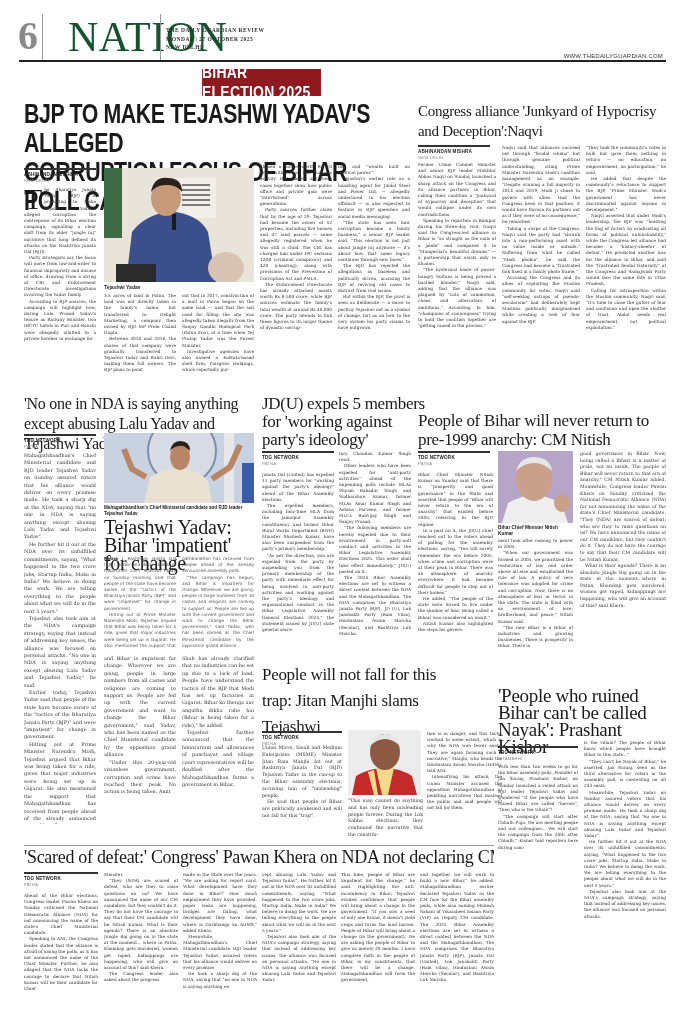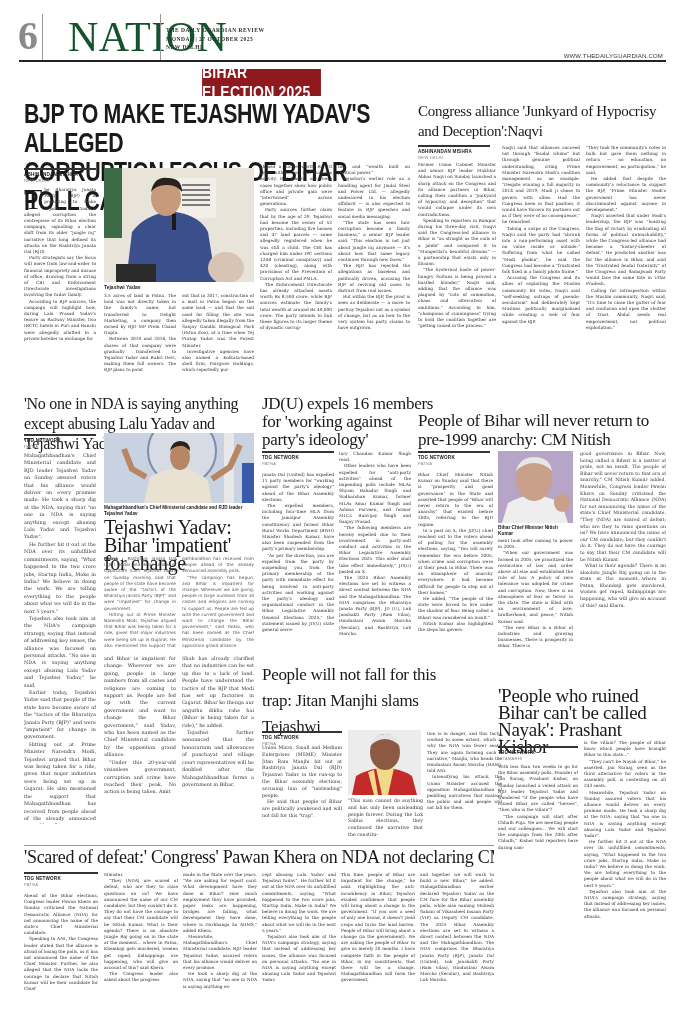--- a/index.html
+++ b/index.html
@@ -179,21 +179,21 @@
 </div>
 <div class="abs col-text" style="left:104px;top:655px;width:72px;height:170px;font-size:4.9px;line-height:7.4px;">
   <span>and Bihar is impatient for change. Wherever we are going, people in large numbers from all castes and religions are coming to support us. People are fed up with the current government and want to change the Bihar government," said Yadav, who has been named as the Chief Ministerial candidate by the opposition grand alliance.</span>
   <p>"Under this 20-year-old visionless government, corruption and crime have reached their peak. No action is being taken. Amit</p>
 </div>
 <div class="abs col-text" style="left:182px;top:655px;width:72px;height:170px;font-size:4.9px;line-height:7.4px;">
   <span>Shah has already clarified that no industries can be set up due to a lack of land. People have understood the tactics of the BJP that Modi has set up factories in Gujarat. Bihar ko thenga aur anguthu dikha rahe hai (Bihar is being taken for a ride)," he added.</span>
   <p>Tejashwi further announced that the honorarium and allowances of panchayat and village court representatives will be doubled after the Mahagathbandhan forms a government in Bihar.</p>
 </div>
 
-<div class="abs hl-serif" style="left:262px;top:395px;width:175px;font-size:17px;line-height:18px;">JD(U) expels 16 members for 'working against party's ideology'</div>
+<div class="abs hl-serif" style="left:262px;top:395px;width:175px;font-size:17px;line-height:18px;">JD(U) expels 5 members for 'working against party's ideology'</div>
 <div class="abs" style="left:262px;top:451px;width:72px;">
   <div class="byline">TDG NETWORK</div>
   <div class="dateline">PATNA</div>
 </div>
 <div class="abs col-text" style="left:262px;top:472px;width:72px;height:210px;">
   <span>Janata Dal (United) has expelled 11 party members for "working against the party's ideology" ahead of the Bihar Assembly elections.</span>
   <p>The expelled members, including four-time MLA from the Jamalpur Assembly constituency and former Bihar Rural Works Department (RWD) Minister Shailesh Kumar, have also been suspended from the party's primary membership.</p>
   <p>"As per the direction, you are expelled from the party by suspending you from the primary membership of the party with immediate effect for being involved in anti-party activities and working against the party's ideology and organisational conduct in the Bihar Legislative Assembly General Elections 2025," the statement issued by JD(U) state general secre-</p>
 </div>
 <div class="abs col-text" style="left:339px;top:451px;width:72px;height:231px;">

